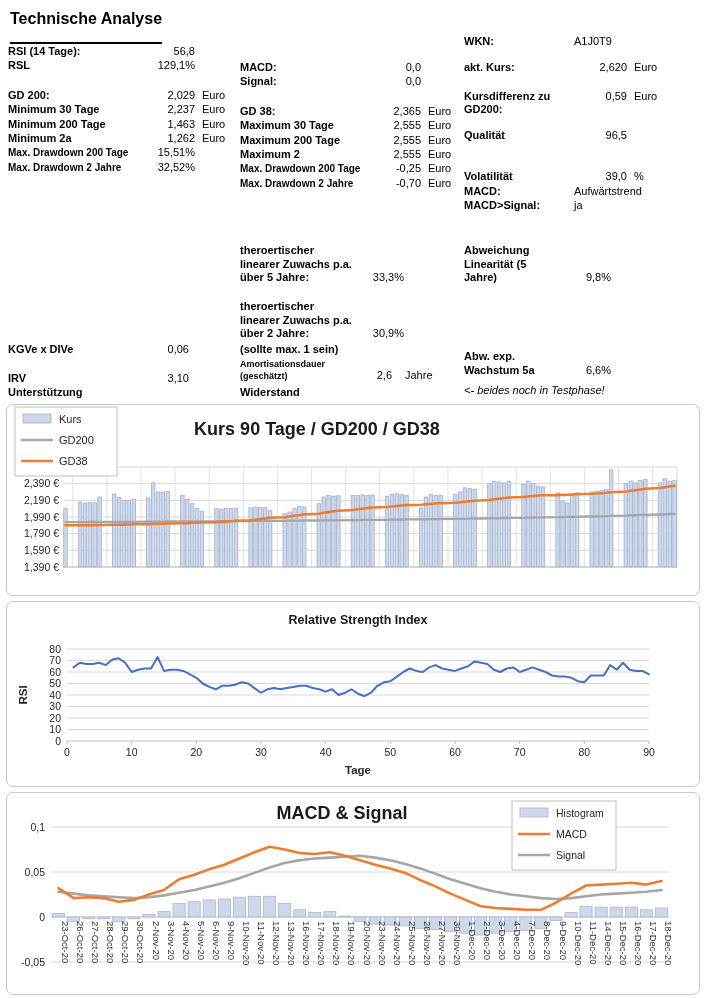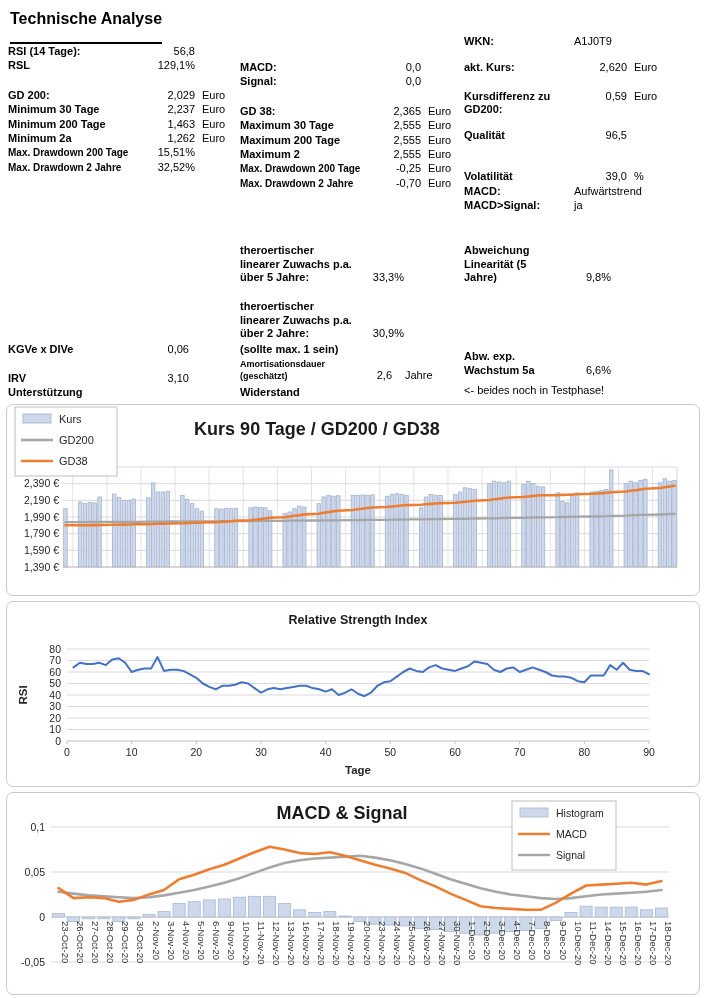--- a/index.html
+++ b/index.html
@@ -18,21 +18,21 @@
   .srow.wrap .lbl{white-space:normal;}
   .srow.leftval .lbl{flex:0 0 110px;}
   .srow.leftval .val{flex:1;text-align:left;width:auto;}
   .spacer{width:100%;}
   .arow{position:absolute;display:flex;align-items:flex-end;font-size:11px;line-height:13.5px;}
   .arow .lbl{flex:1;font-weight:bold;}
   .arow .val{width:52px;text-align:right;}
   .arow .unit{width:34px;padding-left:13px;}
   .arow.smalllbl .lbl{font-size:9px;line-height:12px;}
   .arow.plain .lbl{font-weight:bold;white-space:nowrap;}
-  .arow.italic .lbl{font-weight:normal;white-space:nowrap;}
+  .arow.italic .lbl{font-weight:normal;font-style:italic;white-space:nowrap;}
   .chart-box{position:absolute;left:6px;width:694px;background:#fff;
              border:1.5px solid #c9c9c9;border-radius:7px;box-sizing:border-box;}
   .chart-box svg{position:absolute;left:0;top:0;}
   svg text{font-family:"Liberation Sans",sans-serif;}
 </style>
 </head>
 <body>
 
 <div class="page">
   <div class="doc-title">Technische Analyse</div>

